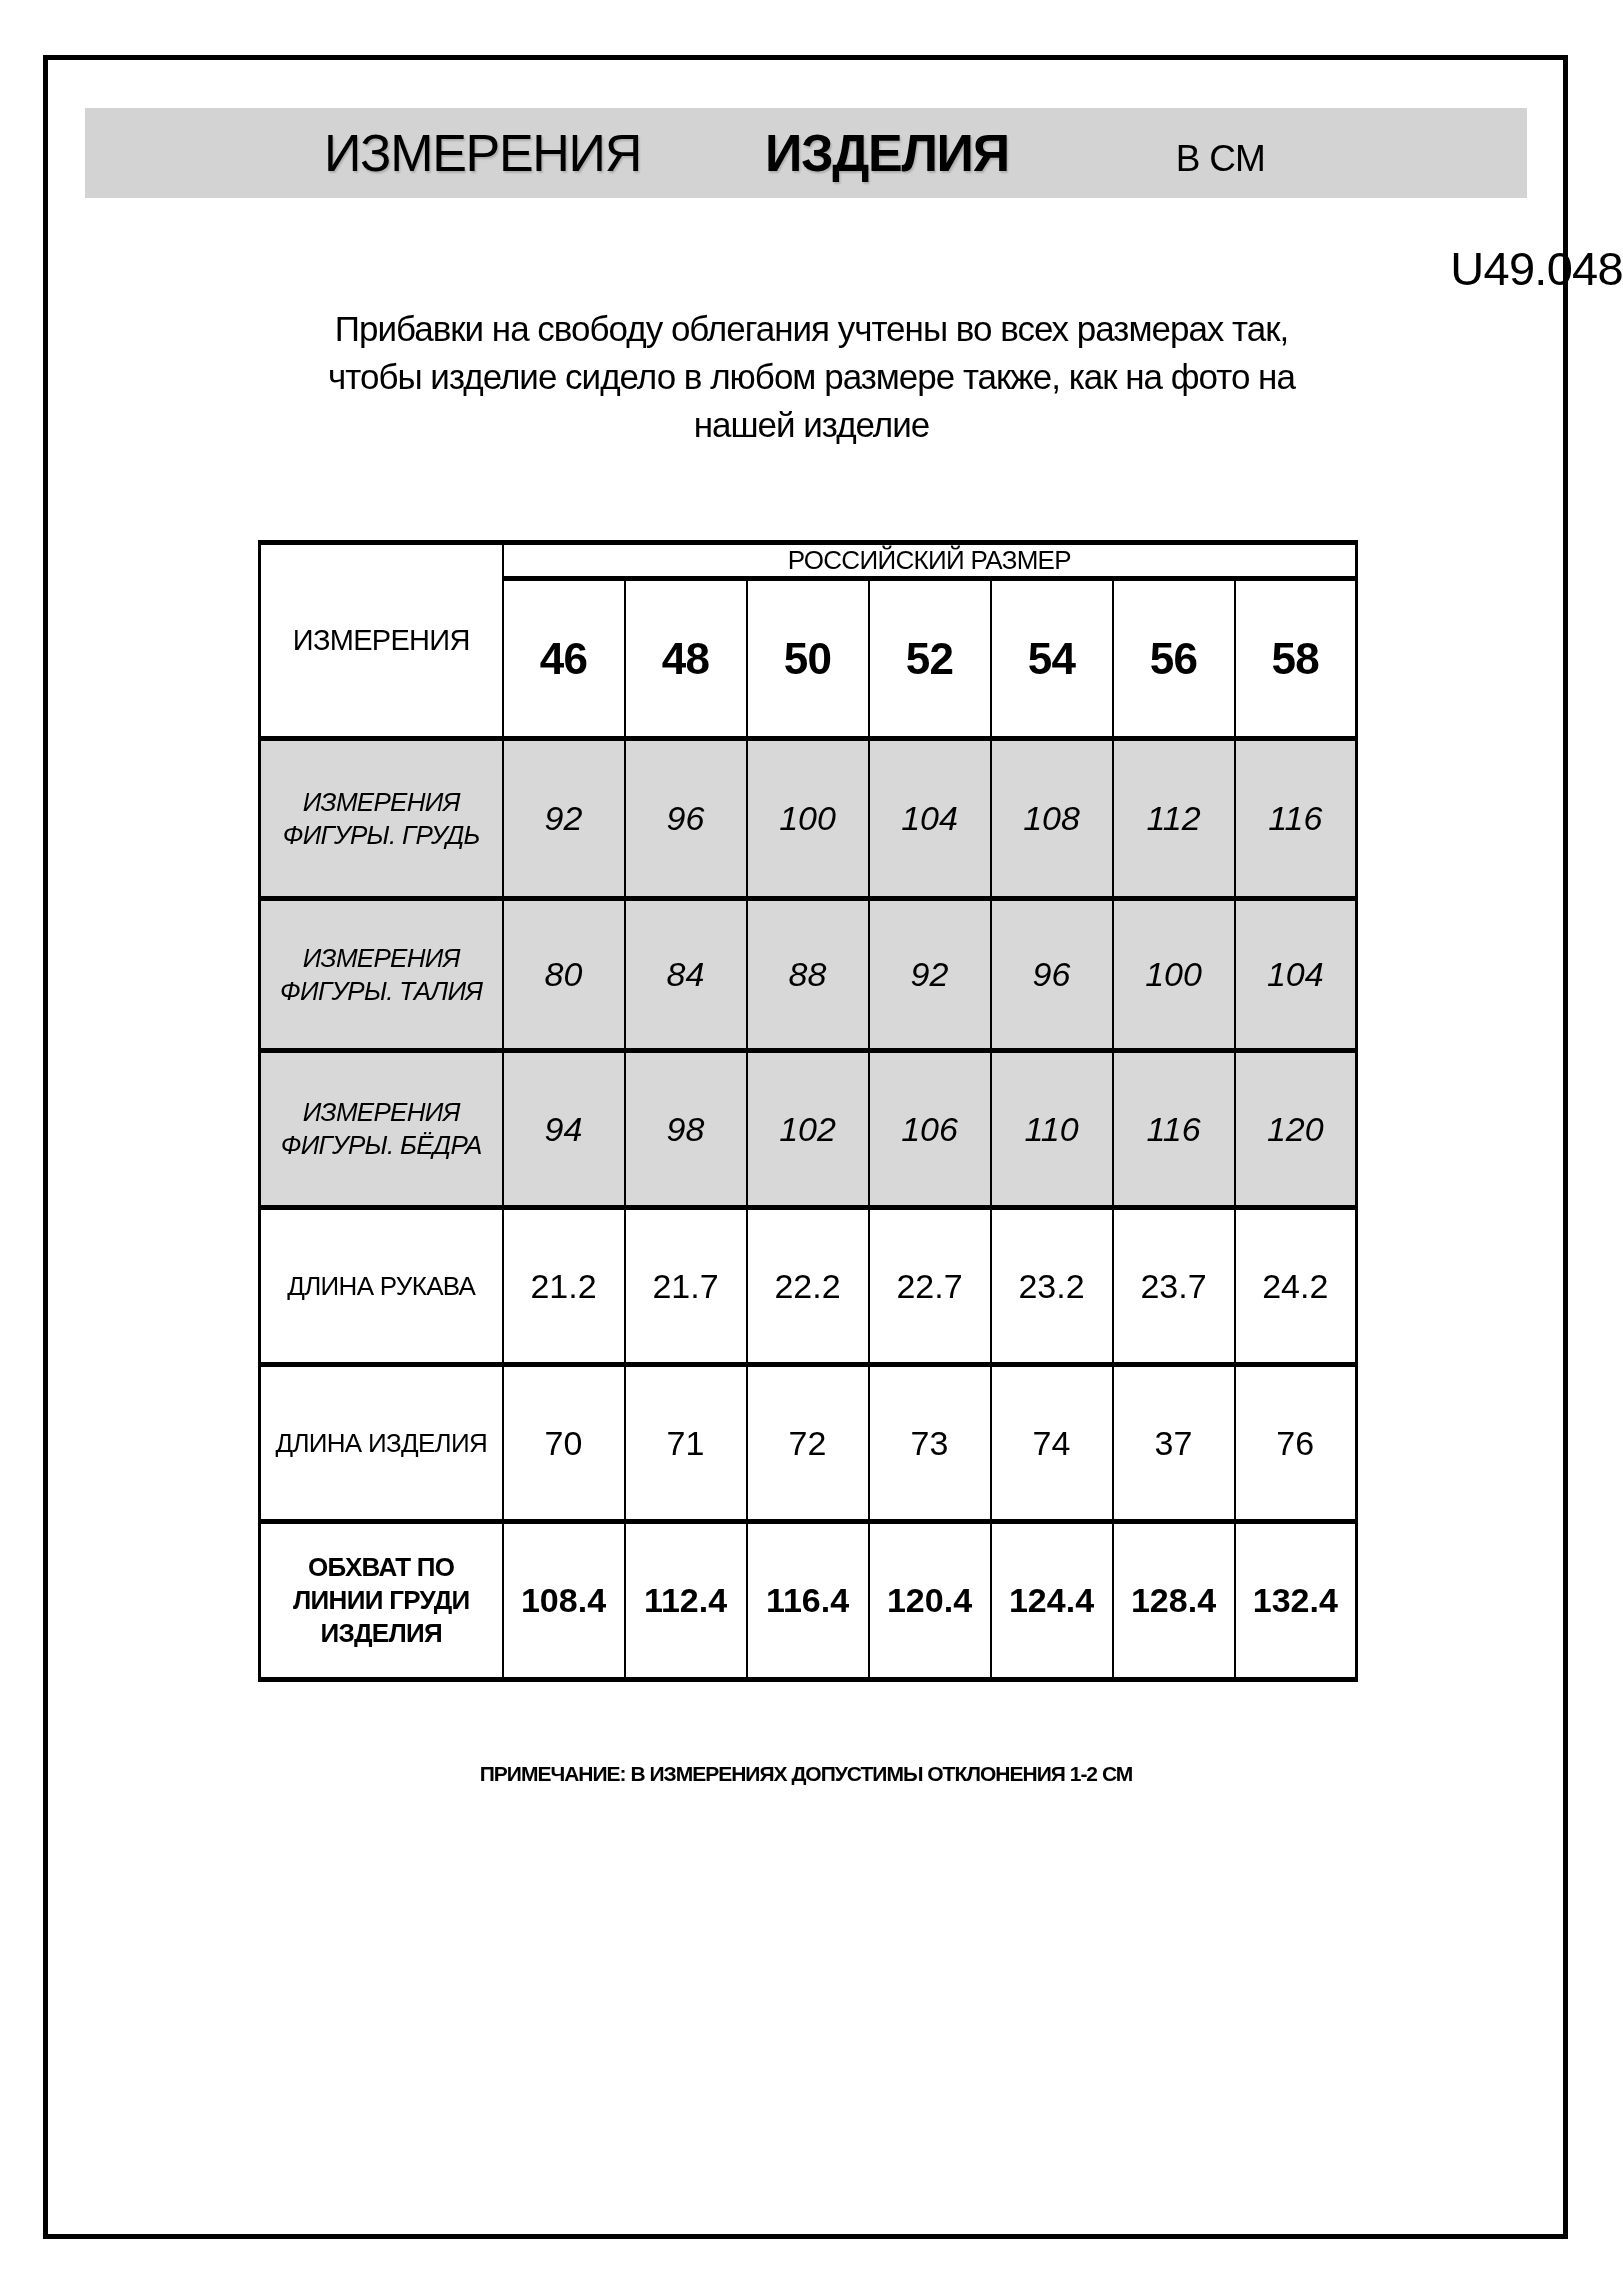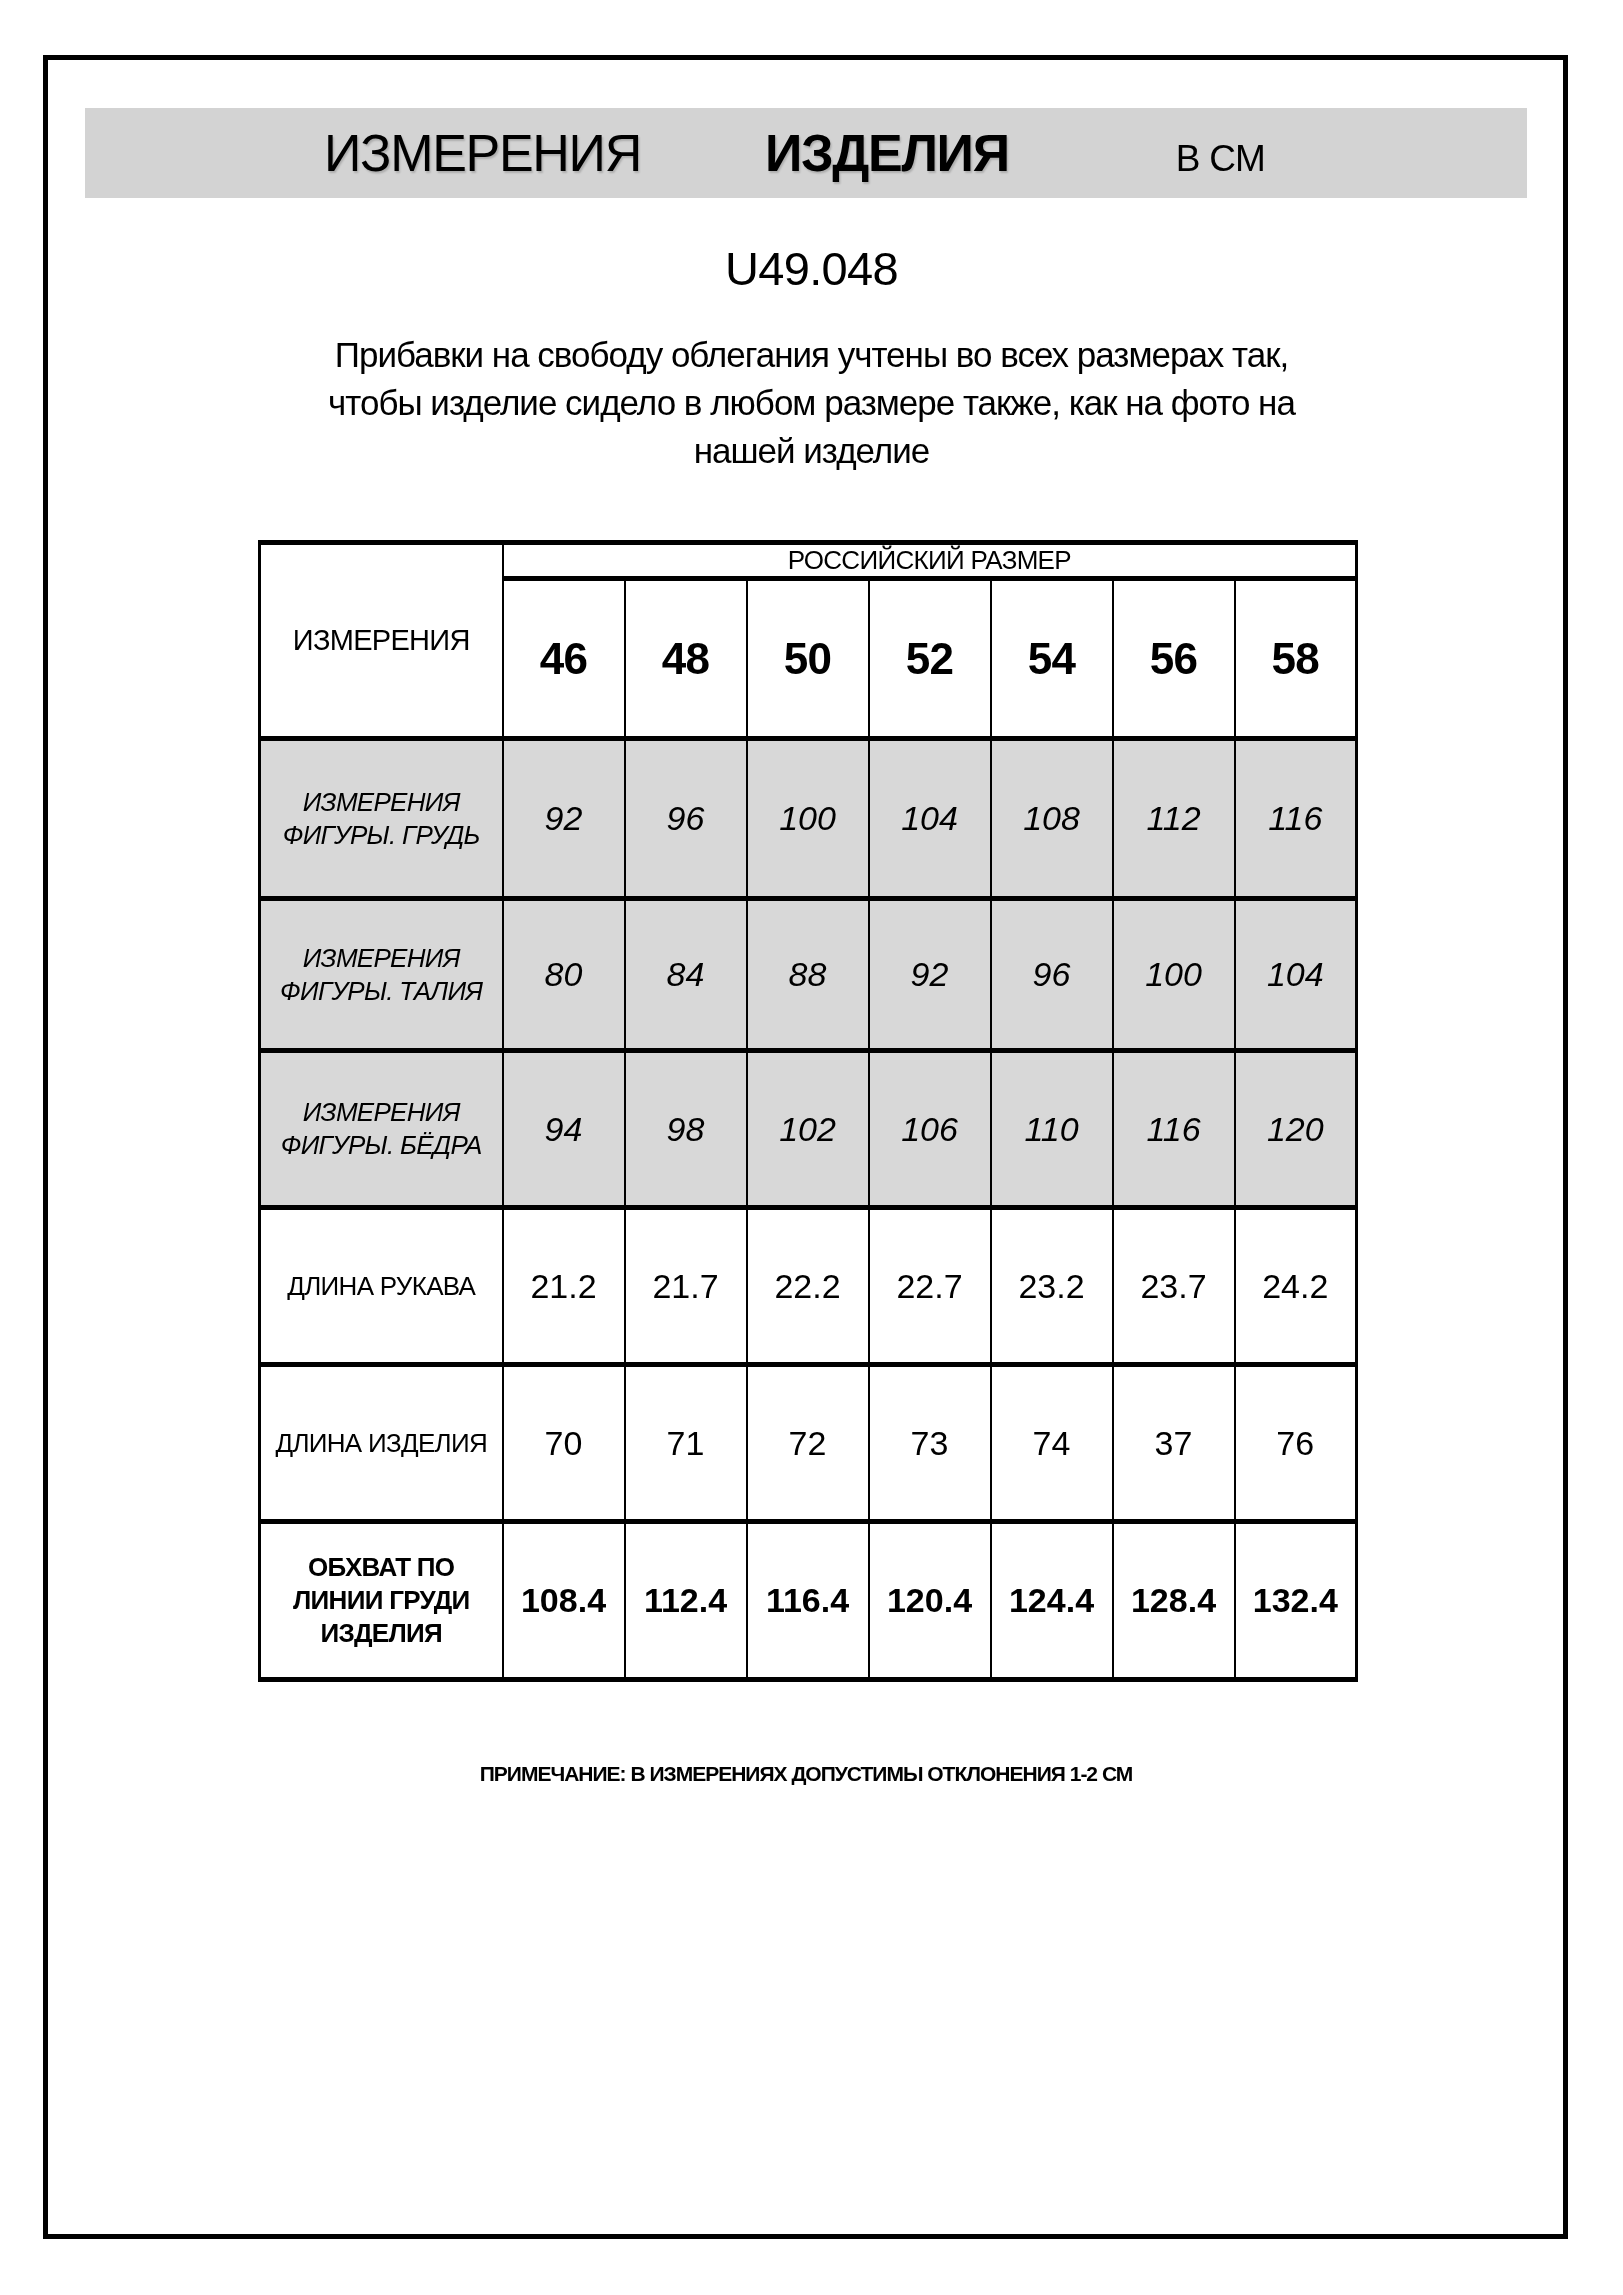--- a/index.html
+++ b/index.html
@@ -28,32 +28,31 @@
     white-space: nowrap;
     padding-left: 239px;
     box-sizing: border-box;
   }
   .title-w1 { font-size: 52px; letter-spacing: -1.3px; text-shadow: 1.3px 2px 2px rgba(0,0,0,0.18); }
   .title-w2 { font-size: 52px; font-weight: bold; letter-spacing: -1.3px; margin-left: 124px; text-shadow: 1.3px 2px 2px rgba(0,0,0,0.18); }
   .title-unit { font-size: 37px; letter-spacing: -0.7px; margin-left: 167px; }
   .product-code {
     position: absolute;
     left: 0; right: 0; top: 241px;
-    text-align: center;
+    text-align: right;
     font-size: 47px;
     letter-spacing: -0.7px;
   }
   .description {
     position: absolute;
     left: 157px; right: 157px; top: 305px;
     text-align: center;
     font-size: 35px;
     line-height: 48px;
     letter-spacing: -1px;
-    margin-top: 26px;
   }
   table.size-table {
     position: absolute;
     left: 258px; top: 540px;
     width: 1096px;
     border-collapse: collapse;
     table-layout: fixed;
     border: 3.9px solid #000;
     background: #fff;
   }

